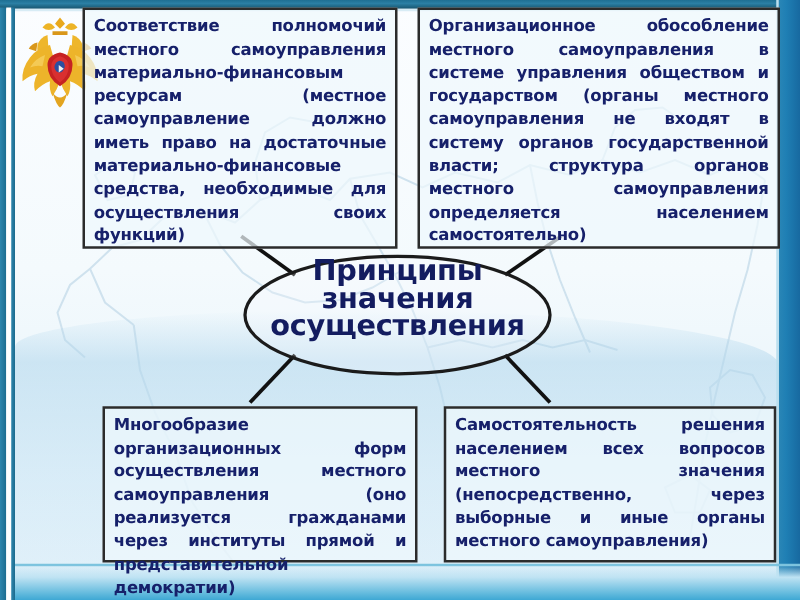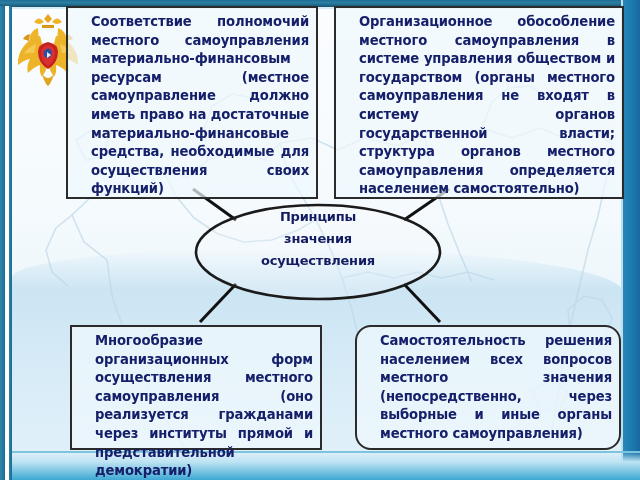--- a/index.html
+++ b/index.html
@@ -112,57 +112,57 @@
 
   
   .ellipse-label {
     position: absolute;
     left: 198px;
     top: 206px;
     width: 240px;
     text-align: center;
     color: #131c60;
     font-weight: bold;
-    font-size: 13px;
+    font-size: 23px;
     line-height: 22px;
     letter-spacing: -0.2px;
   }
 
   
   .tbox {
     position: absolute;
     box-sizing: border-box;
     border: 2px solid #2b2b2b;
     background: rgba(239,248,252,0.72);
     color: #16206a;
     font-weight: bold;
     font-size: 13.2px;
     line-height: 18.6px;
     text-align: justify;
-    padding: 5px 7px 0 23px;
+    padding: 5px 7px 0 7px;
     letter-spacing: -0.15px;
   }
   .tbox p { margin: 0; }
   .tbox .flow { text-align: justify; text-align-last: left; }
 
   #box-tl {
     left: 66px; top: 6px;
     width: 252px; height: 193px;
   }
   #box-tr {
     left: 334px; top: 6px;
     width: 290px; height: 193px;
   }
   #box-bl {
-    left: 70px; top: 325px;
+    left: 82px; top: 325px;
     width: 252px; height: 125px;
   }
   #box-br {
     left: 355px; top: 325px;
-    width: 266px; height: 125px; border-radius: 16px;
+    width: 266px; height: 125px;
   }
 </style>
 </head>
 <body>
 
 <div id="slide">
 
   <div class="bg-map">
     <svg width="612" height="458" viewBox="0 0 612 458" aria-hidden="true">
       <g fill="none" stroke="#cfe2ee" stroke-width="1.6">

